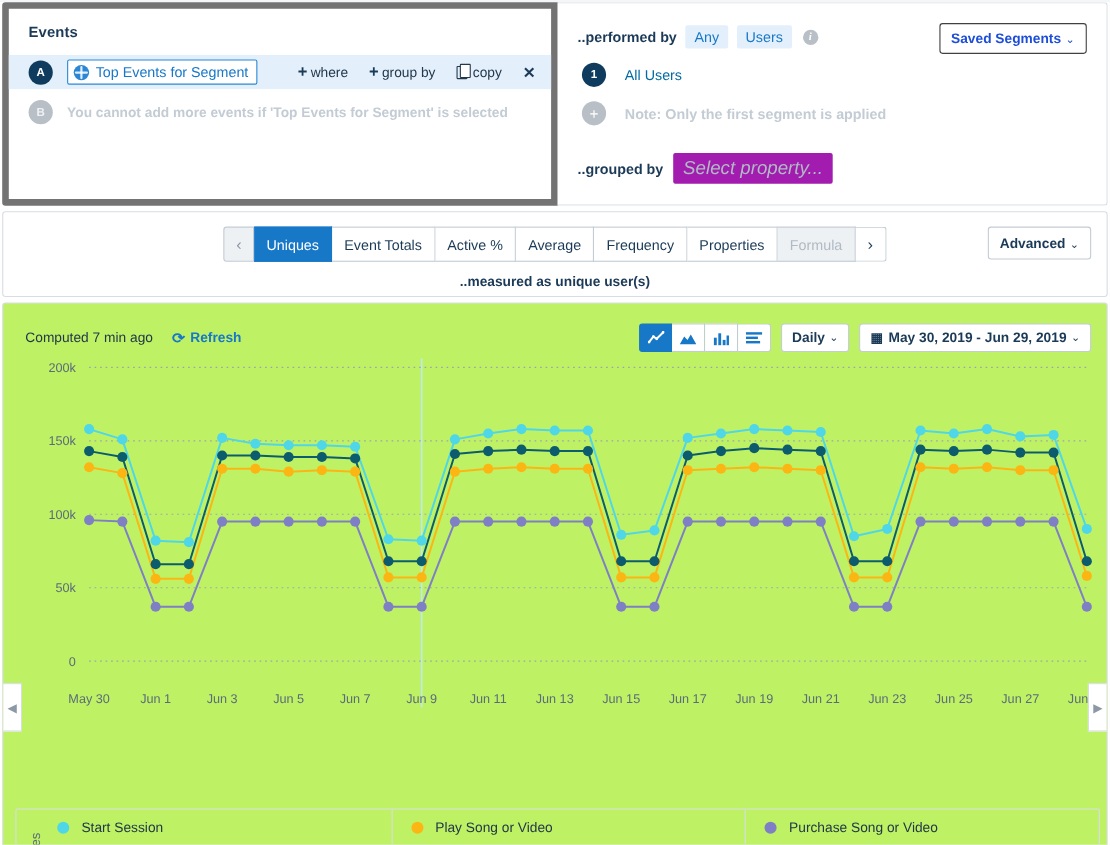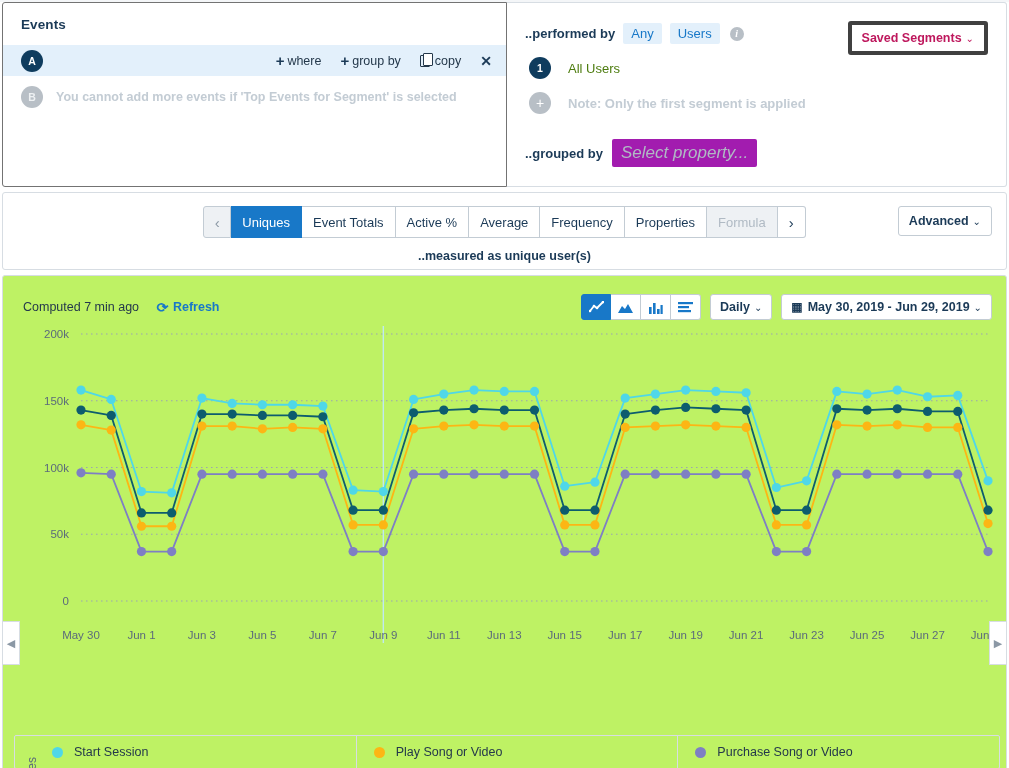--- a/index.html
+++ b/index.html
@@ -13,21 +13,21 @@
   .app { width: 1009px; height: 768px; position: relative; background: #fff; }
 
   
   .top-row {
     display: flex;
     height: 185px;
     margin: 2px 2px 0 2px;
   }
   .events-panel {
     width: 505px;
-    border: 1px solid #737373;
+    border: 6px solid #737373;
     border-radius: 3px 0 0 3px;
     position: relative;
     background: #fff;
   }
   .segments-panel {
     flex: 1;
     border: 1px solid #d7dde3;
     border-left: none;
     border-radius: 0 3px 3px 0;
     position: relative;
@@ -135,35 +135,35 @@
   }
   .info-icon {
     width: 14px; height: 14px; border-radius: 50%;
     background: #b8bfc6; color: #fff;
     font-size: 10px; font-style: italic; font-weight: bold;
     display: inline-flex; align-items: center; justify-content: center;
     margin-left: 10px; font-family: "Liberation Serif", serif;
   }
   .saved-segments-btn {
     position: absolute; right: 18px; top: 18px;
-    border: 4px solid #404040; border-radius: 3px;
-    background: #fff; color: #be185d;
+    border: 1px solid #404040; border-radius: 3px;
+    background: #fff; color: #1d4ed8;
     font-size: 12.5px; font-weight: bold;
     padding: 6px 10px;
     cursor: pointer;
     text-align: center;
   }
   .caret { font-size: 10px; margin-left: 4px; font-weight: normal; }
 
   .seg-row {
     display: flex; align-items: center;
     padding-left: 22px;
     margin-top: 13px;
   }
-  .seg-row .txt { margin-left: 17px; font-size: 13px; color: #4d7c0f; }
+  .seg-row .txt { margin-left: 17px; font-size: 13px; color: #0369a1; }
   .seg-row .txt.muted { color: #c3ccd4; font-weight: 600; }
 
   .grouped-row {
     display: flex; align-items: center;
     padding-left: 18px;
     margin-top: 25px;
   }
   .prop-input {
     margin-left: 9px;
     background: #a21caf;
@@ -341,20 +341,24 @@
 
 <div class="app">
 
   <div class="top-row">
 
     <div class="events-panel">
       <div class="events-title">Events</div>
 
       <div class="event-row">
         <div class="badge">A</div>
+        <div class="event-chip">
+          <span class="globe-icon"></span>
+          <span>Top Events for Segment</span>
+        </div>
         <div class="event-actions">
           <div class="act">
             <span class="plus-glyph">+</span>
             <span>where</span>
           </div>
           <div class="act">
             <span class="plus-glyph">+</span>
             <span>group by</span>
           </div>
           <div class="act">

